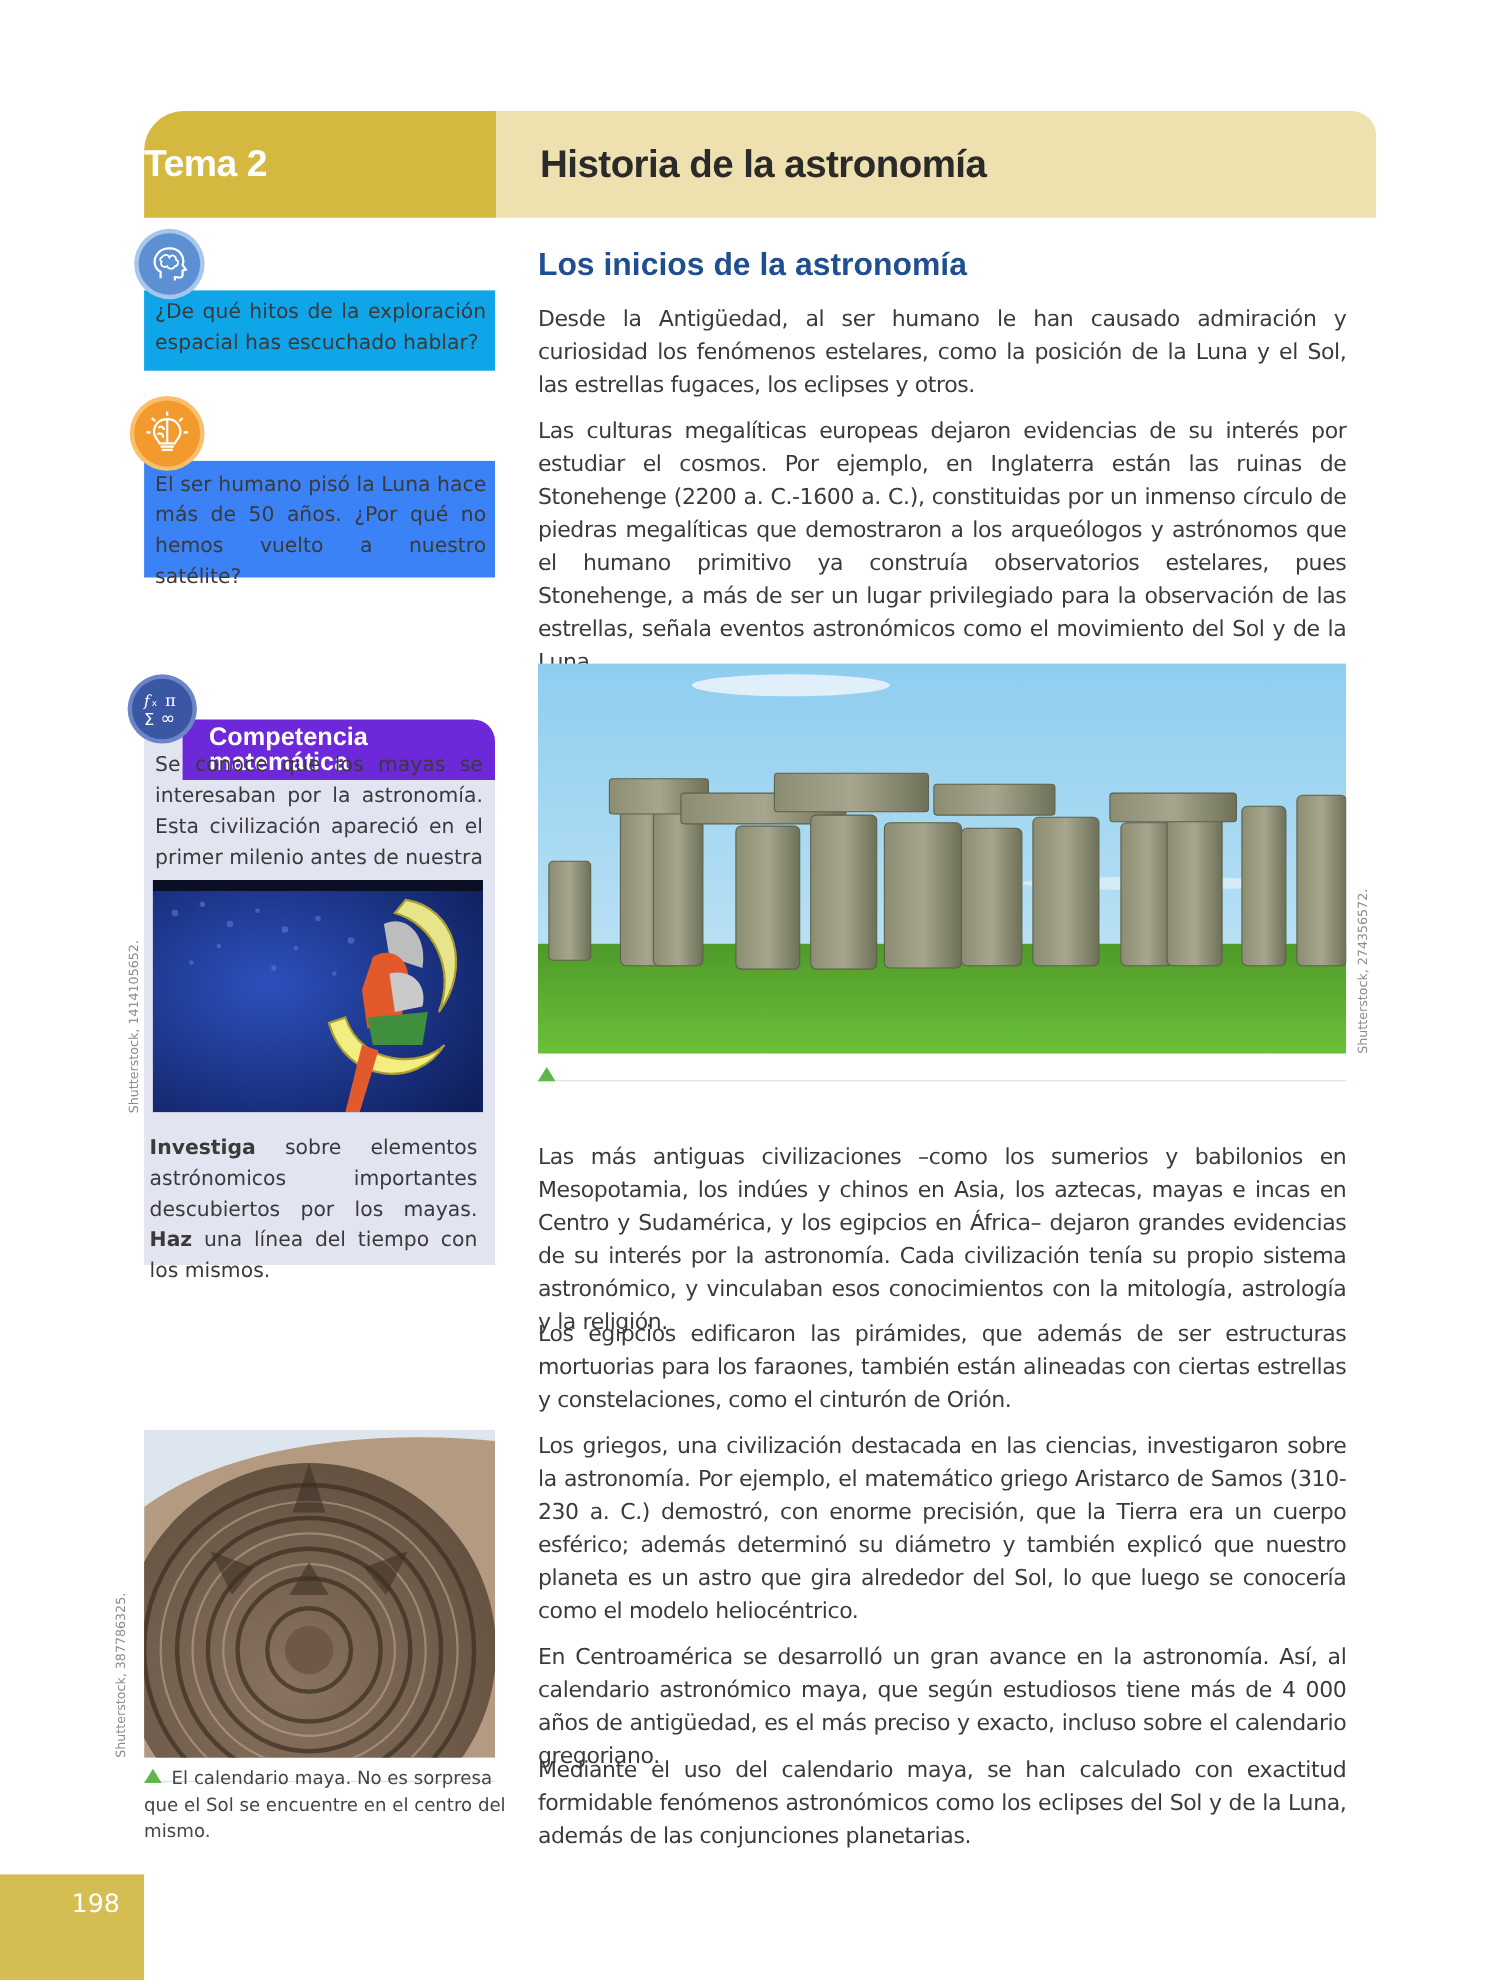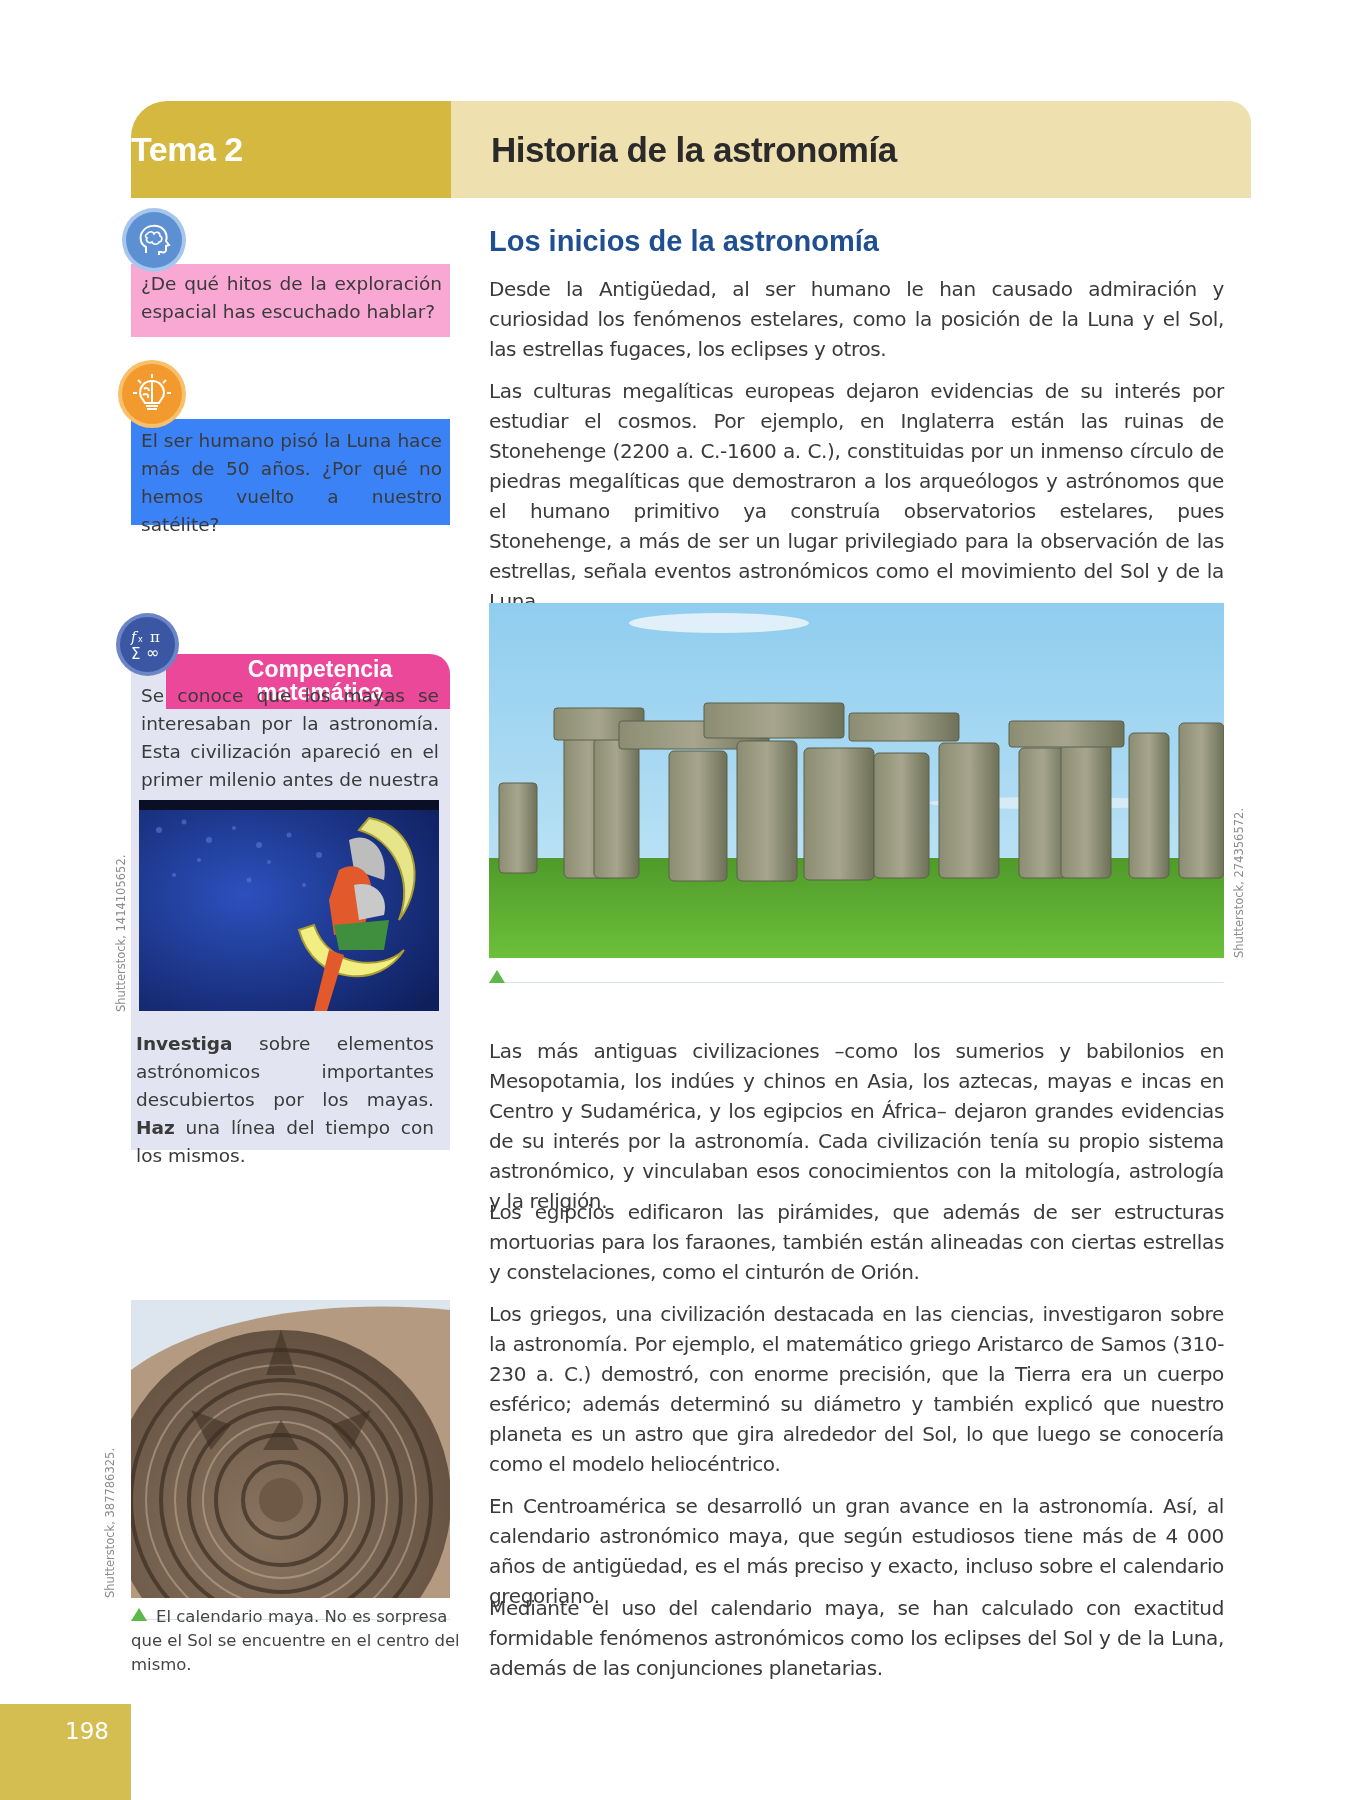--- a/index.html
+++ b/index.html
@@ -19,30 +19,30 @@
                  font-family:"Liberation Sans", sans-serif; font-weight:bold; font-size:35px; letter-spacing:-0.5px; }
 
   
   .callout-head { position:absolute; color:#fff; font-family:"Liberation Sans", sans-serif; font-weight:bold;margin-top:40px; }
   .callout-body { position:absolute; font-family:"DejaVu Sans", sans-serif; font-size:18.5px; line-height:28px;
                   color:#3a3a3a; text-align:justify; box-sizing:border-box; }
   .round-icon { position:absolute; border-radius:50%; display:flex; align-items:center; justify-content:center; }
 
   #saberes-head { left:166px; top:230px; width:284px; height:34px; background:#3d97d8; border-top-right-radius:14px;
                   font-size:23px; line-height:36px; padding-left:28px; box-sizing:border-box; }
-  #saberes-body { left:131px; top:264px; width:319px; height:73px; background:#f9a8d4; padding:6px 8px 0 10px; }
+  #saberes-body { left:131px; top:264px; width:319px; height:73px; background:#0ea5e9; padding:6px 8px 0 10px; }
   #saberes-icon { left:126px; top:212px; width:56px; height:56px; background:#5d8fd3; box-shadow:0 0 0 4px #a7c6ec; }
 
   #deseq-head { left:166px; top:385px; width:284px; height:34px; background:#ee6d1b; border-top-right-radius:14px;
                 font-size:23px; line-height:36px; padding-left:28px; box-sizing:border-box; }
   #deseq-body { left:131px; top:419px; width:319px; height:106px; background:#3b82f6; padding:8px 8px 0 10px; }
   #deseq-icon { left:122px; top:364px; width:60px; height:60px; background:#f29a2e; box-shadow:0 0 0 4px #f8c06a; }
 
-  #comp-head { left:166px; top:614px; width:284px; height:55px; background:#ec4899; border-top-right-radius:20px;
-               font-size:23px; line-height:23px; padding:4px 0 0 24px; box-sizing:border-box;text-align:center; }
+  #comp-head { left:166px; top:614px; width:284px; height:55px; background:#6d28d9; border-top-right-radius:20px;
+               font-size:23px; line-height:23px; padding:4px 0 0 24px; box-sizing:border-box; }
   #comp-body { left:131px; top:669px; width:319px; height:481px; background:#e3e4f1; }
   #comp-text1 { left:141px; top:682px; width:298px; }
   #comp-text2 { left:136px; top:1030px; width:298px; }
   #comp-icon { left:120px; top:617px; width:55px; height:55px; background:#3b57a3; box-shadow:0 0 0 4px #6b85c6; }
 
   
   #maya-img { left:139px; top:800px; width:300px; height:211px; background:#0f1e58; overflow:hidden; }
 
   
   #cal-img { left:131px; top:1300px; width:319px; height:298px; overflow:hidden; background:#cfd9e3; }

